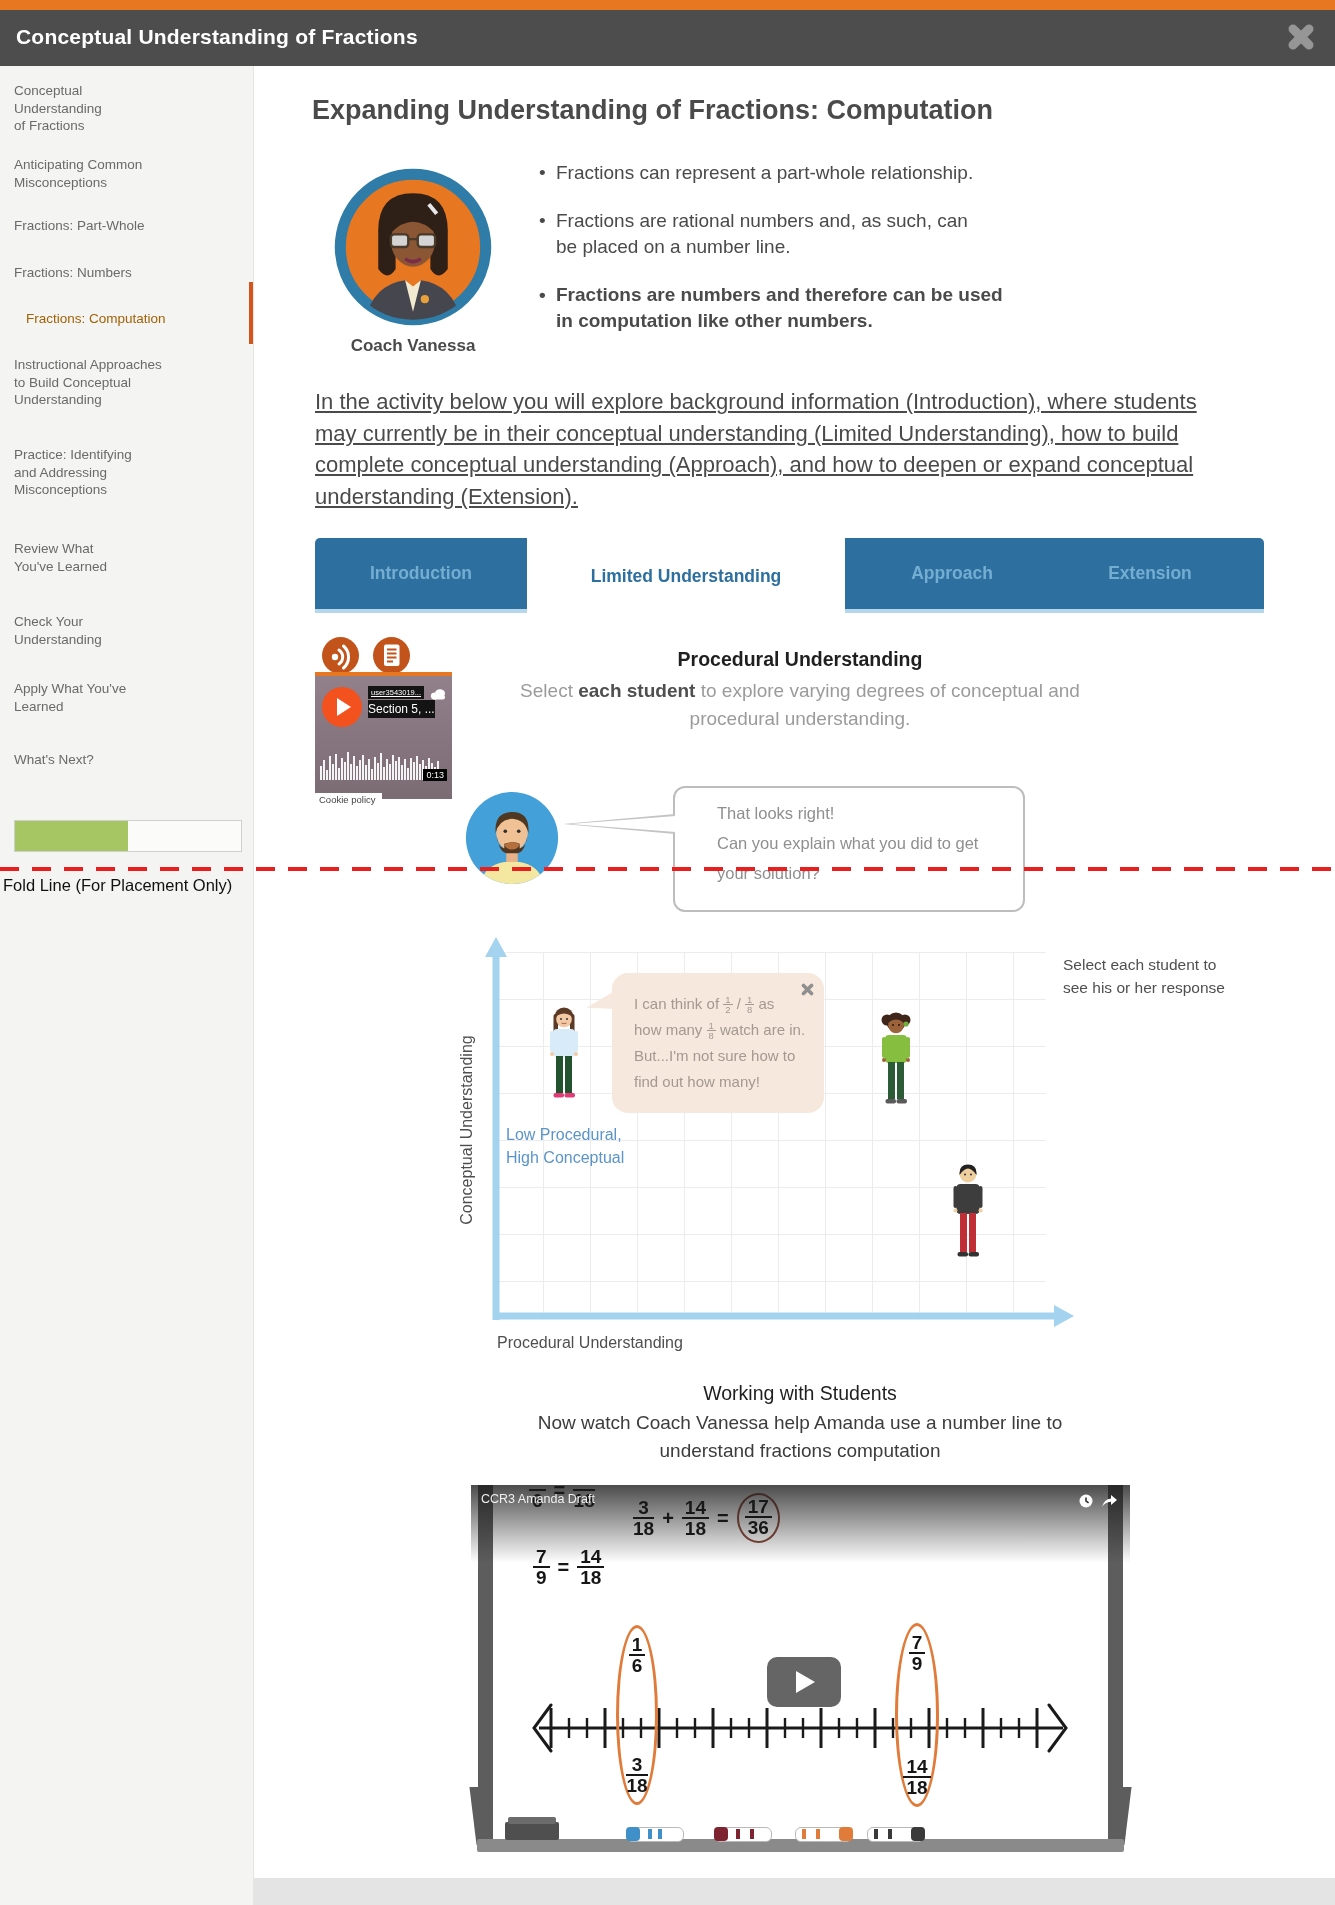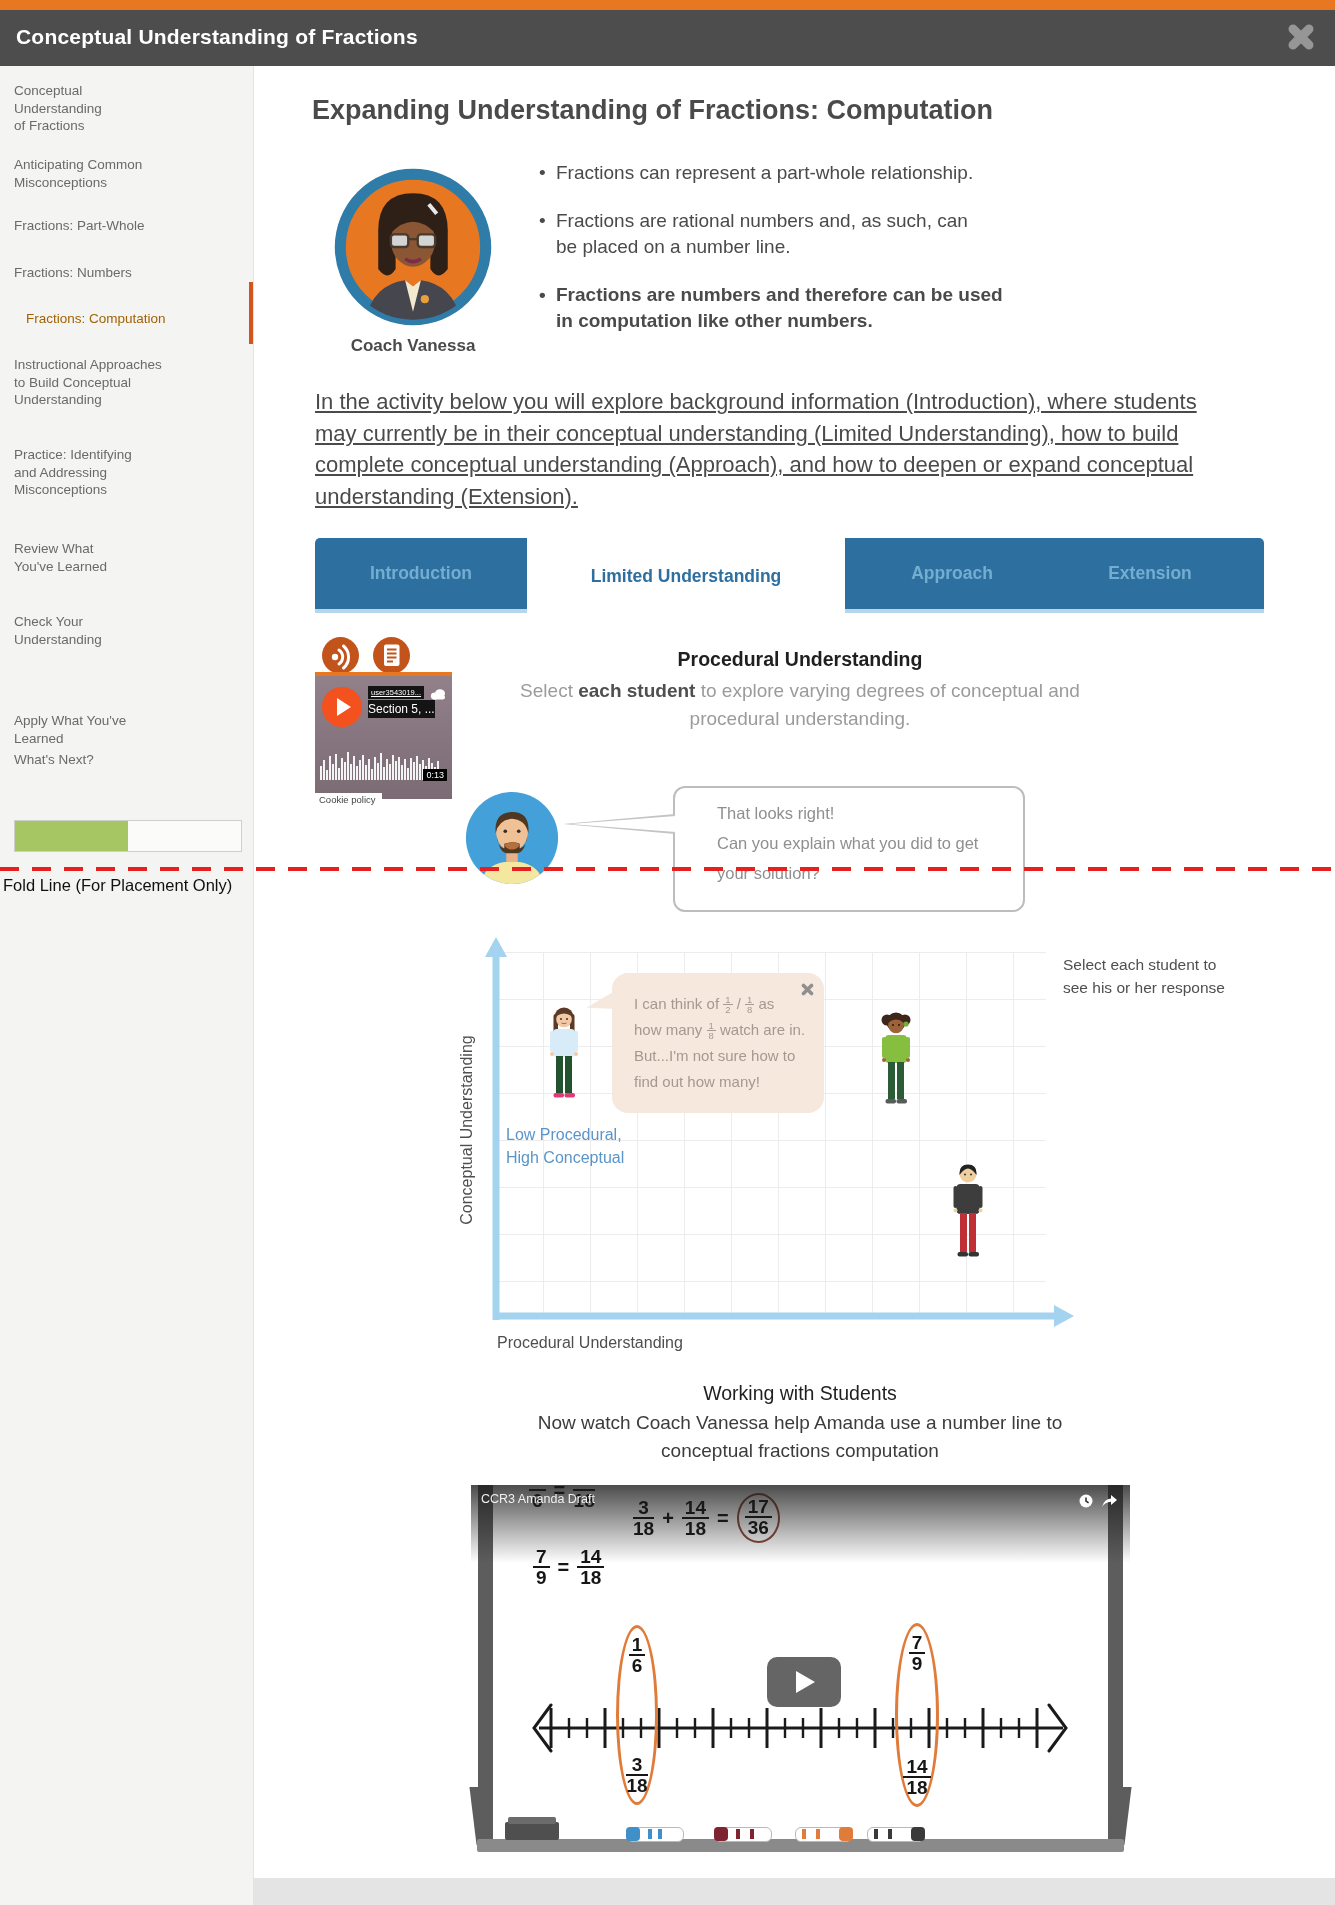--- a/index.html
+++ b/index.html
@@ -145,21 +145,21 @@
     <div class="snav" style="top:290px">Instructional Approaches
 to Build Conceptual
 Understanding</div>
     <div class="snav" style="top:380px">Practice: Identifying
 and Addressing
 Misconceptions</div>
     <div class="snav" style="top:474px">Review What
 You've Learned</div>
     <div class="snav" style="top:547px">Check Your
 Understanding</div>
-    <div class="snav" style="top:646px">Apply What You've
+    <div class="snav" style="top:614px">Apply What You've
 Learned</div>
     <div class="snav" style="top:685px">What's Next?</div>
     <div class="snav-indicator"></div>
     <div class="progress">
         <div class="fill"></div>
       </div>
   </div>
 
   <div class="main-title">Expanding Understanding of Fractions: Computation</div>
 
@@ -359,21 +359,21 @@
     </div>
   </div>
 
   <div class="chart-note">Select each student to
 see his or her response</div>
   <div class="ylab">Conceptual Understanding</div>
   <div class="xlab">Procedural Understanding</div>
 
   <div class="work-heading">Working with Students</div>
   <div class="work-line1">Now watch Coach Vanessa help Amanda use a number line to</div>
-  <div class="work-line2">conceptual fractions computation</div>
+  <div class="work-line2">understand fractions computation</div>
 
   <div class="video">
     <div class="vbar" style="left:7px"></div>
     <div class="vbar" style="left:637px"></div>
     <div class="vfoot" style="left:2px;transform:skewX(7deg)"></div>
     <div class="vfoot" style="left:641px;transform:skewX(-7deg)"></div>
 
     <div class="eq-partial">
       <div class="inner">
         <span class="vfrac">

